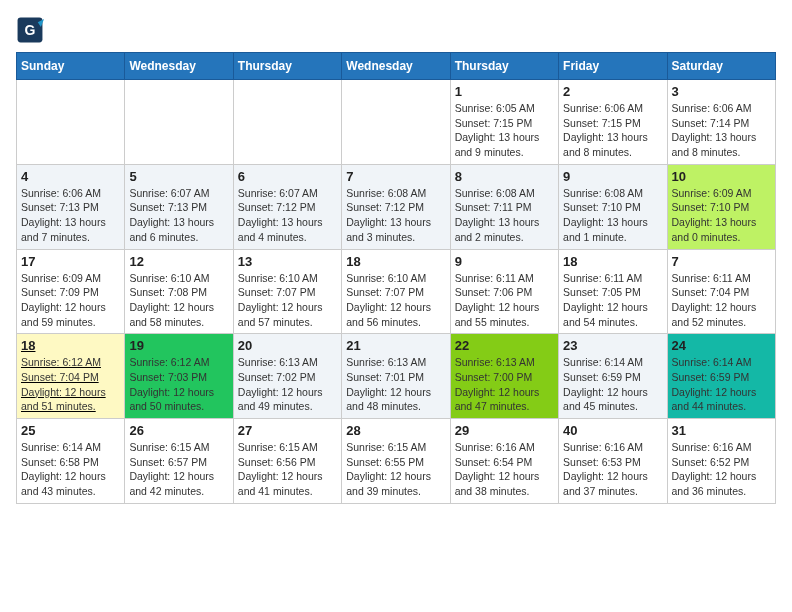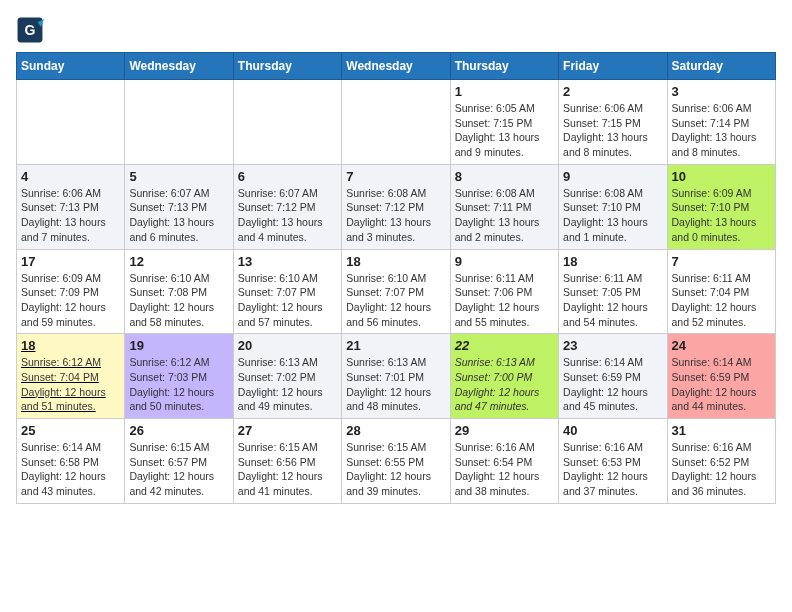--- a/index.html
+++ b/index.html
@@ -252,56 +252,56 @@
         </td>
       </tr>
       <tr>
         <td style="background: #fef9c3; text-decoration: underline;">
           <span class="day-number">18</span>
           <div class="day-info" style="white-space: pre-line;">Sunrise: 6:12 AM
 Sunset: 7:04 PM
 Daylight: 12 hours
 and 51 minutes.</div>
         </td>
-        <td style="background: #c4b5fd;">
+        <td style="background: #22c55e;">
           <span class="day-number">19</span>
           <div class="day-info" style="white-space: pre-line;">Sunrise: 6:12 AM
 Sunset: 7:03 PM
 Daylight: 12 hours
 and 50 minutes.</div>
         </td>
         <td style="background: rgb(240, 244, 248);">
           <span class="day-number">20</span>
           <div class="day-info" style="white-space: pre-line;">Sunrise: 6:13 AM
 Sunset: 7:02 PM
 Daylight: 12 hours
 and 49 minutes.</div>
         </td>
         <td style="background: rgb(240, 244, 248);">
           <span class="day-number">21</span>
           <div class="day-info" style="white-space: pre-line;">Sunrise: 6:13 AM
 Sunset: 7:01 PM
 Daylight: 12 hours
 and 48 minutes.</div>
         </td>
-        <td style="background: #bef264; font-style: italic;">
+        <td style="background: #84cc16;">
           <span class="day-number">22</span>
           <div class="day-info" style="white-space: pre-line;">Sunrise: 6:13 AM
 Sunset: 7:00 PM
 Daylight: 12 hours
 and 47 minutes.</div>
         </td>
         <td style="background: rgb(240, 244, 248); margin-left: 45px;">
           <span class="day-number">23</span>
           <div class="day-info" style="white-space: pre-line;">Sunrise: 6:14 AM
 Sunset: 6:59 PM
 Daylight: 12 hours
 and 45 minutes.</div>
         </td>
-        <td style="background: #fca5a5;">
+        <td style="background: #14b8a6;">
           <span class="day-number">24</span>
           <div class="day-info" style="white-space: pre-line;">Sunrise: 6:14 AM
 Sunset: 6:59 PM
 Daylight: 12 hours
 and 44 minutes.</div>
         </td>
       </tr>
       <tr>
         <td>
           <span class="day-number">25</span>

